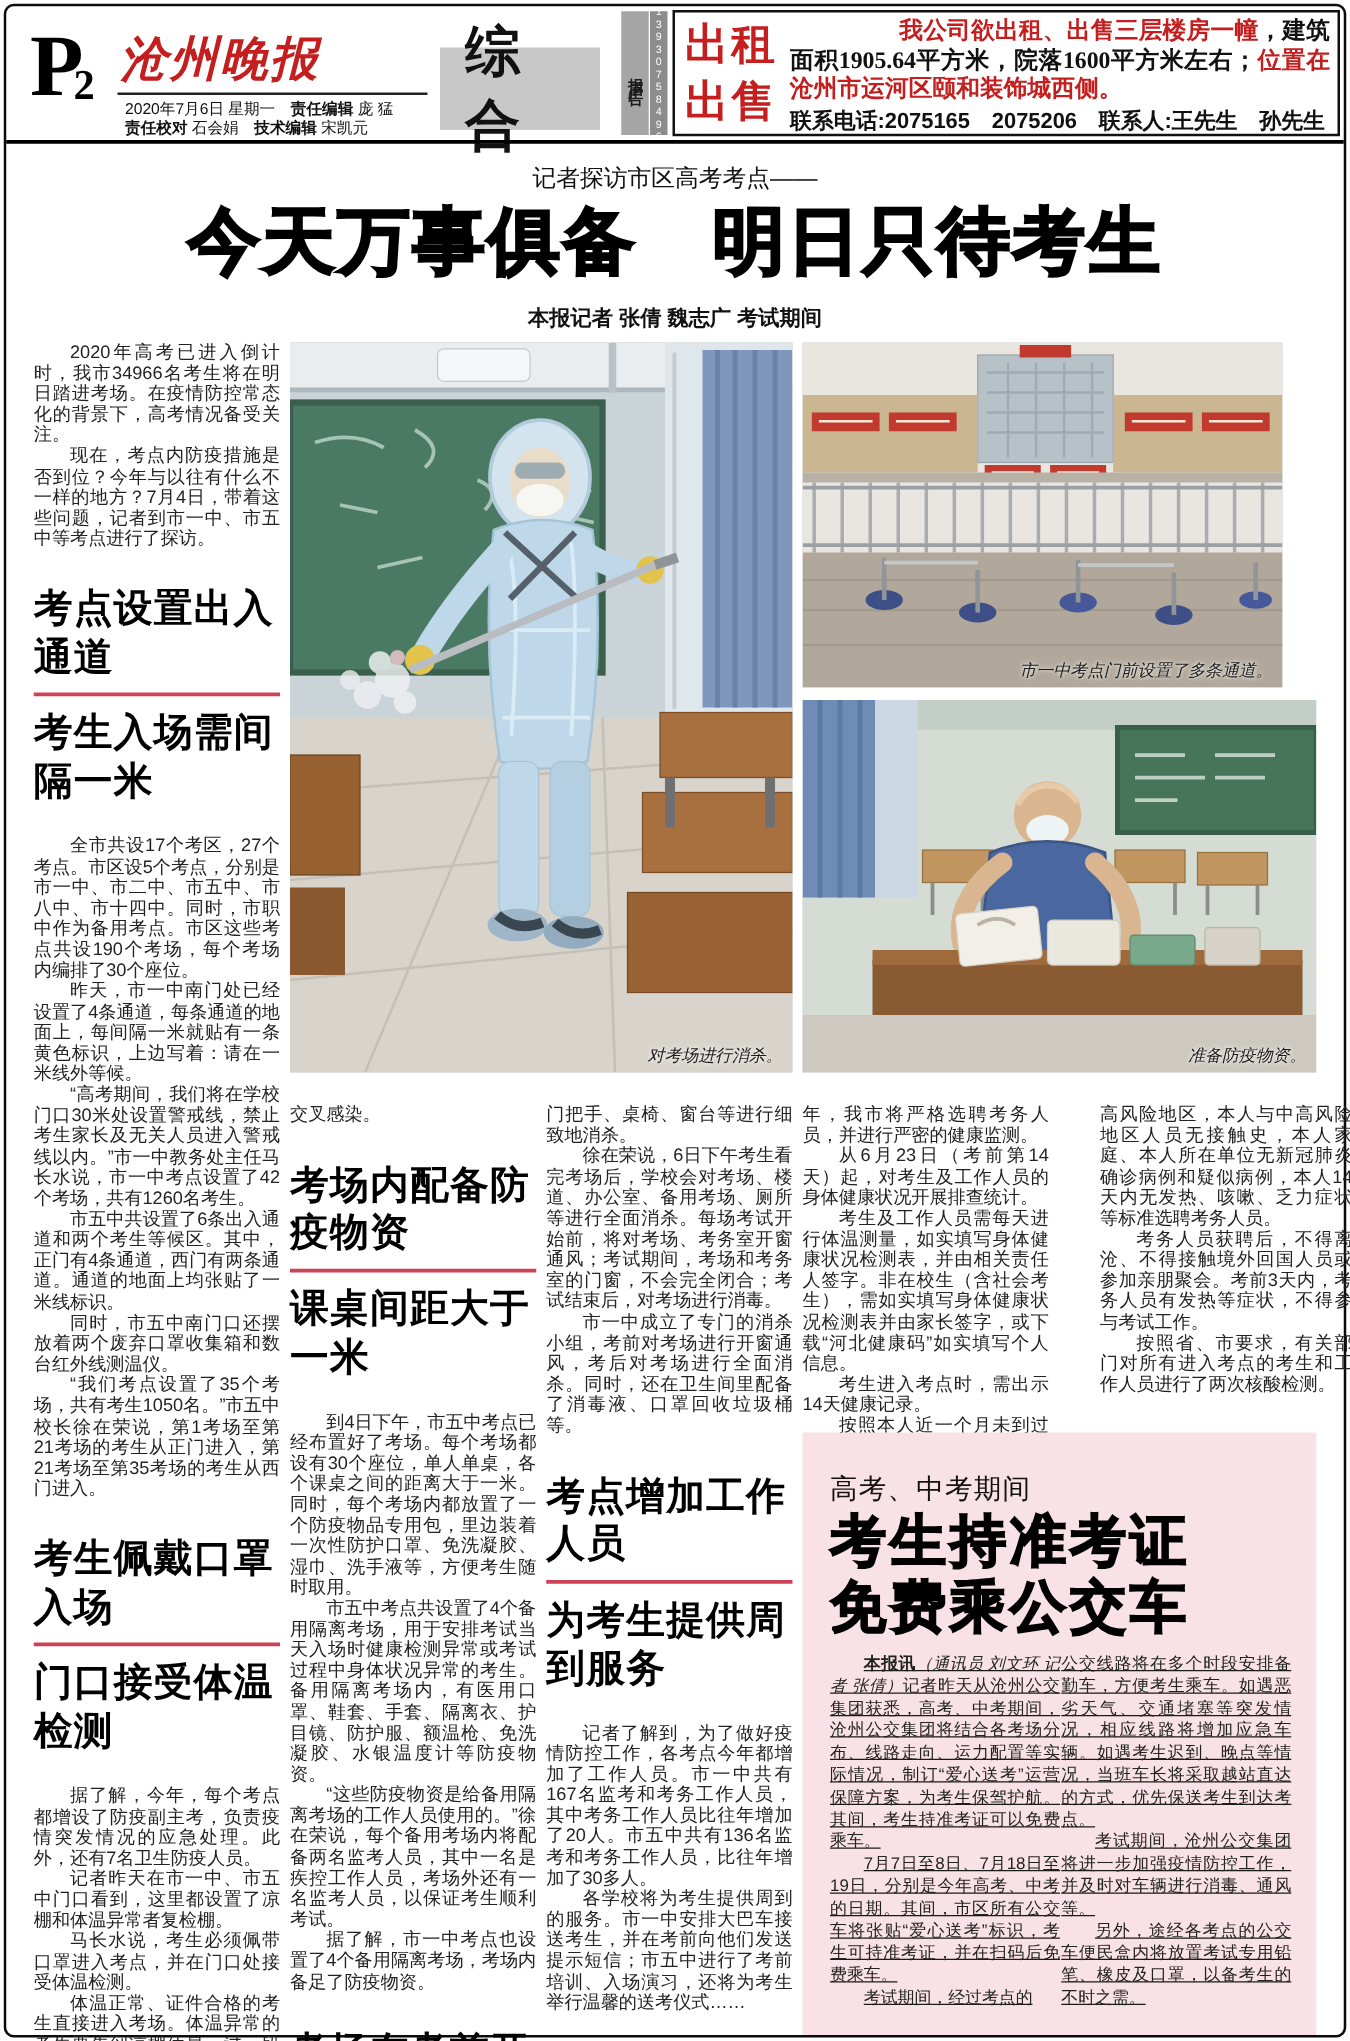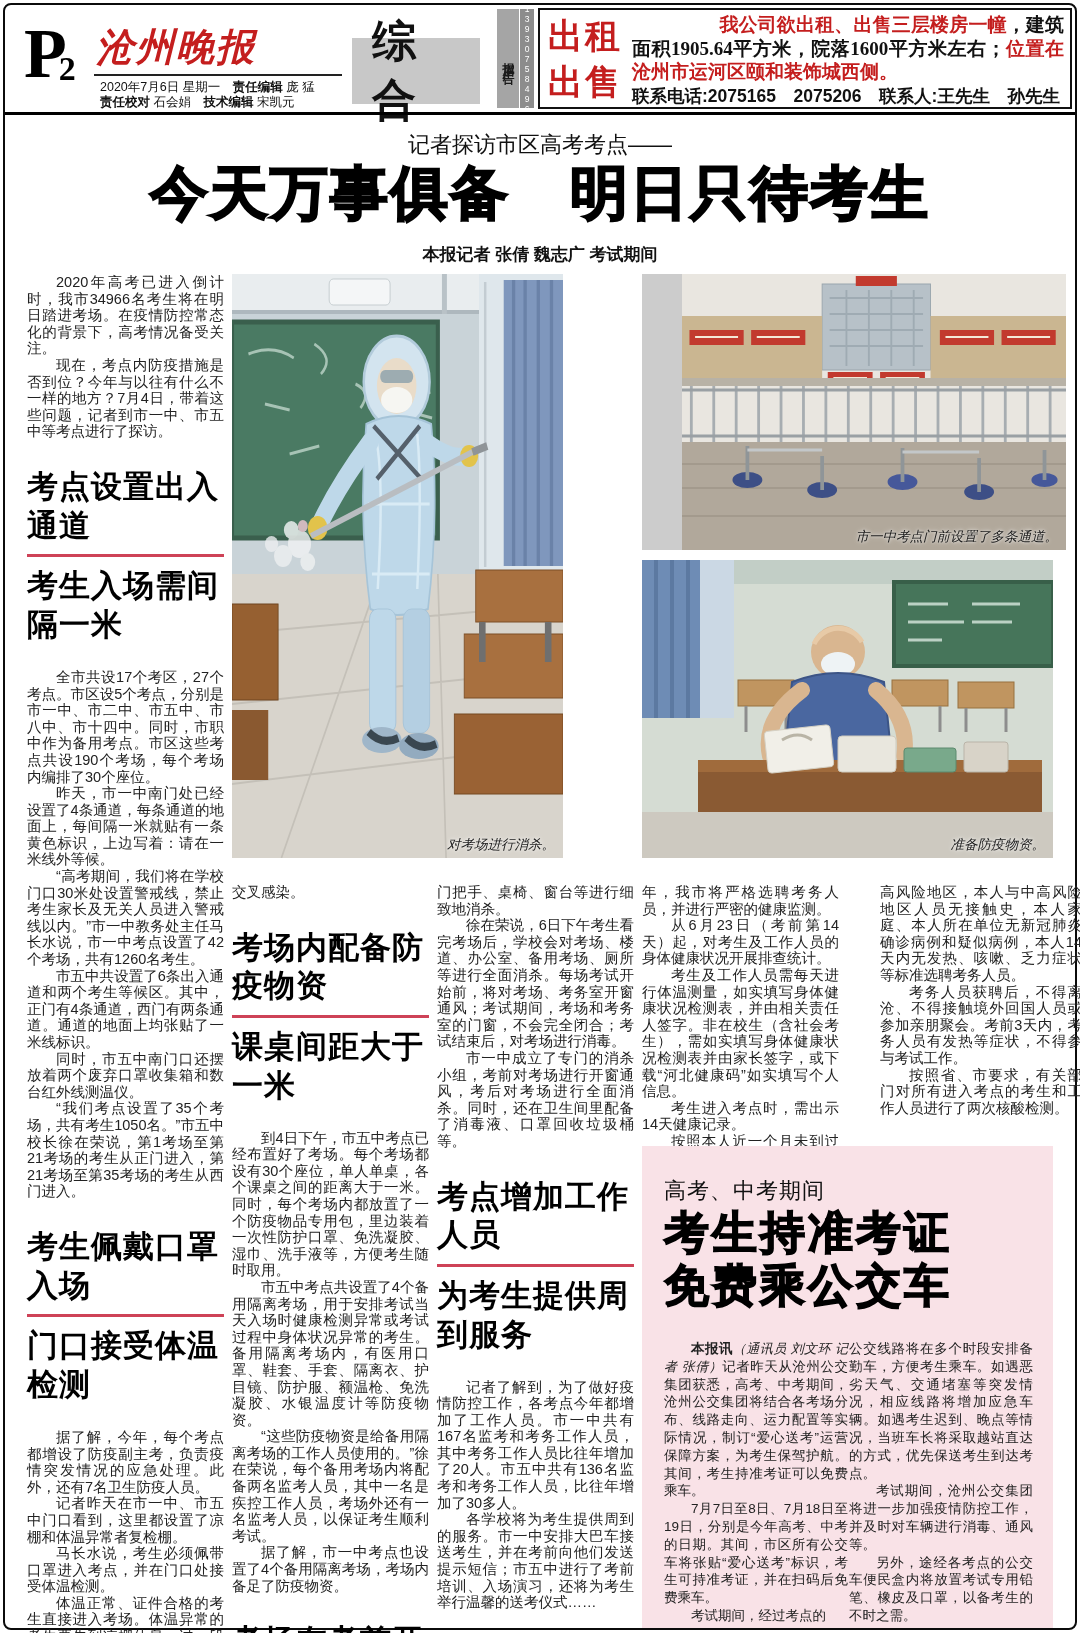--- a/index.html
+++ b/index.html
@@ -29,21 +29,21 @@
   .adbox{position:absolute;left:538px;top:8px;width:534px;height:101px;border:2px solid #111;background:#fff;
          box-sizing:border-box;display:flex;padding:3px 6px 3px 8px;gap:10px;}
   .ad-tags{display:flex;flex-direction:column;justify-content:space-around;color:#c41e1e;
            font-size:35px;font-weight:900;line-height:1.12;letter-spacing:2px;}
   .ad-right{flex:1;display:flex;flex-direction:column;justify-content:space-between;}
   .ad-body{font-size:19px;font-weight:bold;line-height:23.5px;text-align:justify;text-indent:4.6em;color:#111;font-family:Liberation Serif, serif;}
   .ad-body .red{color:#c41e1e;}
   .ad-contact{font-size:17.5px;font-weight:bold;color:#111;padding-bottom:2px;}
 
   
-  .kicker{position:absolute;left:0;right:0;top:130px;text-align:center;font-size:22px;color:#111;}
+  .kicker{position:absolute;left:0;right:0;top:130px;text-align:center;font-size:19px;color:#111;}
   .headline{position:absolute;left:0;right:0;top:155px;text-align:center;font-size:58px;font-weight:900;
             color:#000;letter-spacing:2px;-webkit-text-stroke:2px #000;}
   .byline{position:absolute;left:0;right:0;top:243px;text-align:center;font-size:17px;font-weight:bold;color:#111;}
 
   
   .col{position:absolute;width:197px;}
   #col1{left:27px;top:274px;}
   #col2{left:232px;top:884px;}
   #col3{left:437px;top:884px;}
   #col4{left:642px;top:884px;}
@@ -51,33 +51,33 @@
   .para{margin:0;font-size:14.5px;line-height:16.6px;text-align:justify;text-indent:2em;color:#222;}
   .para.cont{text-indent:0;}
   .para i{font-style:italic;font-size:13px;}
   .subhead{margin:28px 0 24px;font-size:31px;font-weight:bold;color:#000;line-height:1.25;letter-spacing:1px;}
   .subhead .l1{display:block;padding-bottom:9px;border-bottom:3px solid #ce4257;margin-bottom:10px;}
   .subhead .l2{display:block;}
 
   
   .photo{position:absolute;overflow:hidden;background:#ccc;}
   .photo svg{display:block;width:100%;height:100%;}
-  #photo1{left:232px;top:274px;width:331px;height:584px;}
-  #photo2{left:642px;top:274px;width:384px;height:276px;padding-left:40px;}
+  #photo1{left:232px;top:274px;width:402px;height:584px;}
+  #photo2{left:642px;top:274px;width:384px;height:276px;}
   #photo3{left:642px;top:560px;width:411px;height:298px;}
   .photo-caption{position:absolute;right:8px;bottom:4px;font-style:italic;font-size:13.5px;color:#1c1c1c;
                  text-shadow:0 0 3px rgba(255,255,255,.85),0 0 6px rgba(255,255,255,.6);}
 
   
   .busbox{position:absolute;left:642px;top:1146px;width:411px;height:482px;background:#f9e2e7;
           box-sizing:border-box;padding:30px 20px 0 22px;}
   .busbox .bkicker{font-size:22px;color:#111;margin-bottom:0;letter-spacing:1px;}
   .busbox .btitle{font-size:45px;font-weight:900;color:#000;line-height:53px;letter-spacing:3px;
                   -webkit-text-stroke:1.5px #000;}
-  .busbox .bcols{display:flex;gap:1px;margin-top:28px;}
+  .busbox .bcols{display:flex;gap:1px;margin-top:10px;text-decoration:underline;}
   .busbox .bcol{flex:1;min-width:0;}
   .busbox .para{font-size:13.5px;line-height:17.8px;}
   .busbox .para b{font-weight:bold;}
 </style>
 </head>
 <body>
 
 <div class="sheet">
   <div class="frame"></div>
 

